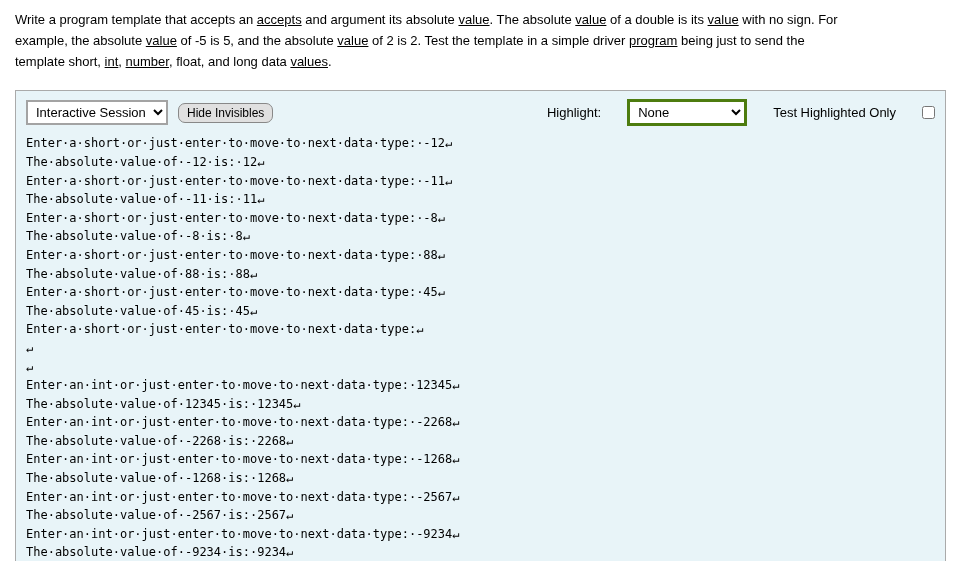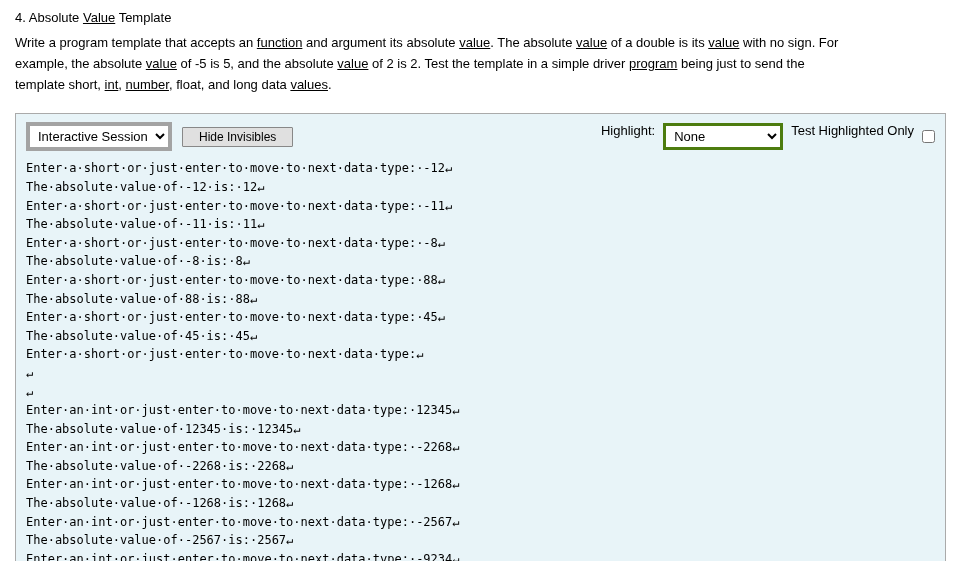--- a/index.html
+++ b/index.html
@@ -44,36 +44,37 @@
     }
     .session-toolbar {
       display: flex;
       align-items: center;
       margin-bottom: 8px;
       gap: 10px;
     }
     .session-dropdown {
       font-size: 13px;
       padding: 2px 4px;
-      border: 4px solid #a3a3a3;
+      border: 2px solid #a3a3a3;
       background: #fff;
       cursor: pointer;
     }
     .hide-invisibles-btn {
       font-size: 12px;
-      padding: 2px 16px;
+      padding: 2px 8px;
       border: 1px solid #888;
       background: #e0e0e0;
       cursor: pointer;
-      border-radius: 1px;
+      border-radius: 7px;
     }
     .highlight-section {
       margin-left: auto;
       display: flex;
-      gap: 8px;
+      align-items: center;
+      gap: 26px;
     }
     .highlight-label {
       font-size: 13px;
     }
     .highlight-dropdown {
       font-size: 13px;
       padding: 2px 4px;
       border: 3px solid #4d7c0f;
       background: #fff;
       cursor: pointer;
@@ -93,28 +94,23 @@
       color: #000;
       background: #e8f4f8;
       overflow-x: auto;
     }
   </style>
 </head>
 <body>
 
 <div class="page-container">
 
-  <div class="problem-header">
-    <span>4.</span>
-    <span> Absolute </span><u>Value</u>
-    <span> Template</span>
-  </div>
 
   <div class="problem-description">
-    <span>Write a program template that accepts an </span><u>function</u><span> and argument its absolute </span><u>value</u><span>. The absolute </span><u>value</u><span> of a double is its </span><u>value</u><span> with no sign. For</span>
+    <span>Write a program template that accepts an </span><u>accepts</u><span> and argument its absolute </span><u>value</u><span>. The absolute </span><u>value</u><span> of a double is its </span><u>value</u><span> with no sign. For</span>
     <br>
     <span>example, the absolute </span><u>value</u><span> of -5 is 5, and the absolute </span><u>value</u><span> of 2 is 2. Test the template in a simple driver </span><u>program</u><span> being just to send the</span>
     <br>
     <span>template short, </span><u>int</u><span>, </span><u>number</u><span>, float, and long data </span><u>values</u><span>.</span>
   </div>
 
 
   <div class="session-panel">
     <div class="session-toolbar">
       <select class="session-dropdown">

